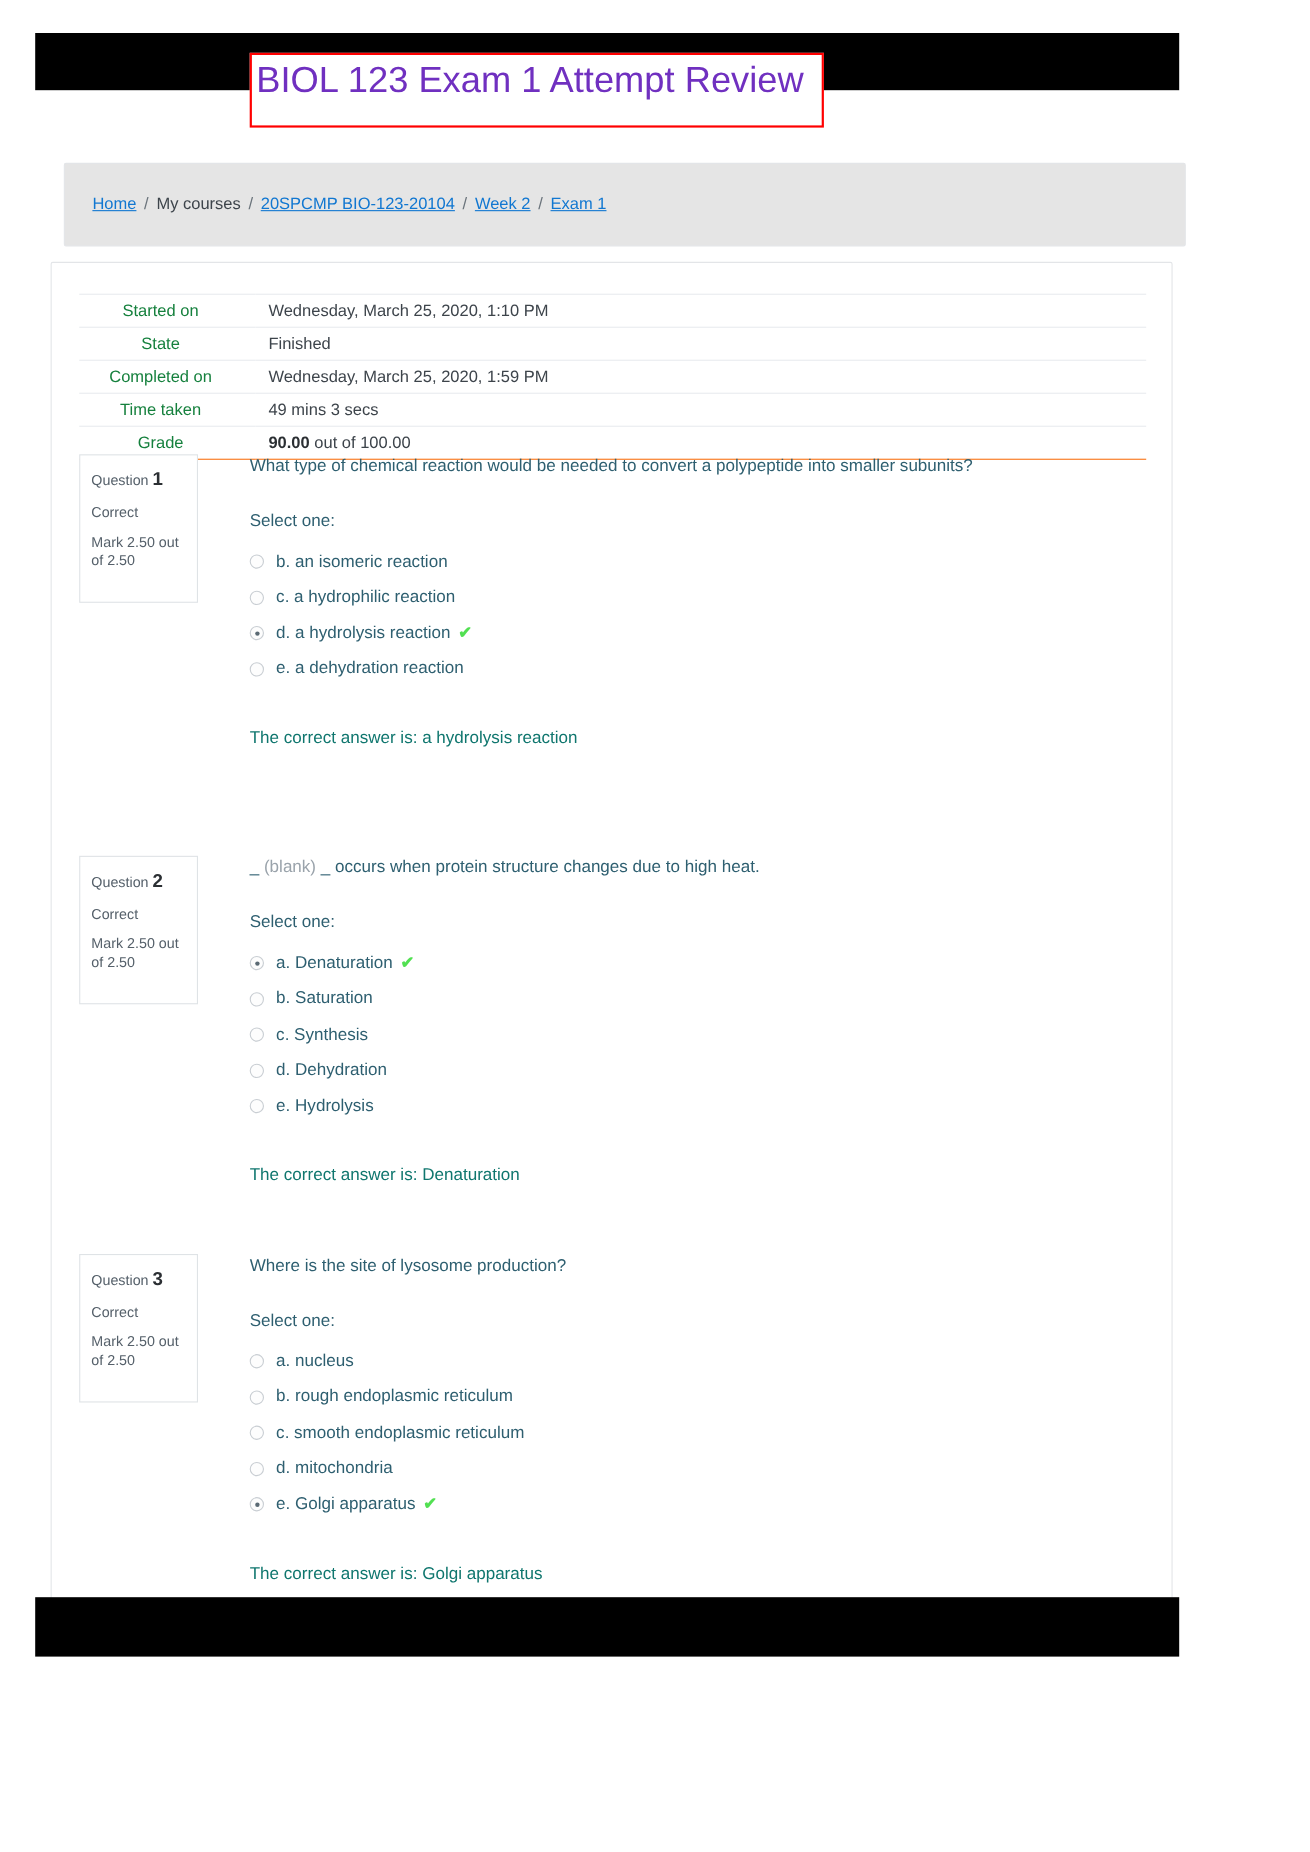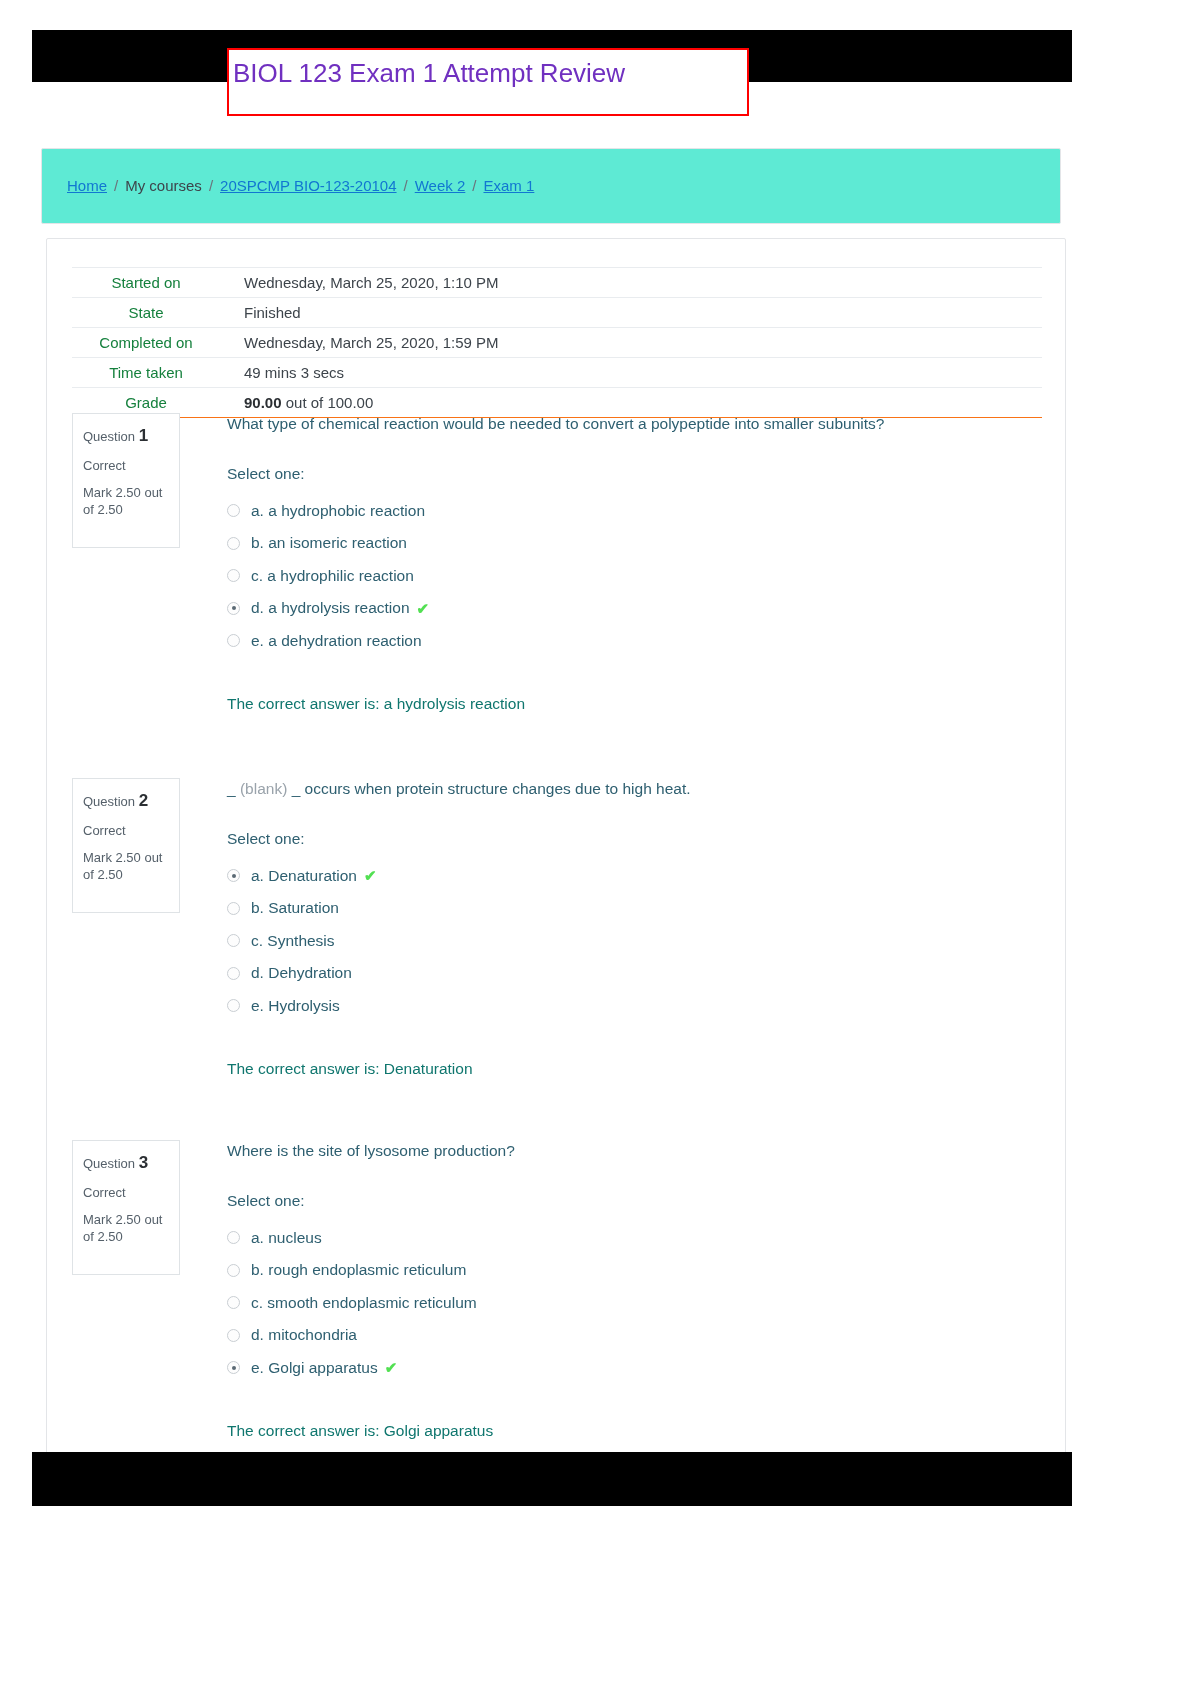--- a/index.html
+++ b/index.html
@@ -38,32 +38,32 @@
     width: 522px; height: 68px;
     background: #ffffff;
     border: 2px solid #ff0000;
     display: flex;
     align-items: flex-start;
     padding-left: 4px;
     padding-top: 1px;
   }
   .title-text {
     color: #7030c0;
-    font-size: 26px;
+    font-size: 33px;
     line-height: 44px;
     white-space: nowrap;
     font-weight: 400;
   }
 
   
   .breadcrumb-card {
     position: absolute;
-    left: 41px; top: 148px;
+    left: 58px; top: 148px;
     width: 1020px; height: 76px;
-    background: #5eead4;
+    background: #e5e5e5;
     border: 1px solid #e3e5e8;
     border-radius: 2px;
   }
   .breadcrumb {
     position: absolute;
     left: 25px; top: 28px;
     display: flex;
     align-items: center;
     font-size: 15px;
     color: #3d444b;
@@ -258,24 +258,20 @@
             <div class="qnum-line"><span>Question</span> <span class="qnum">1</span></div>
             <div class="qstate">Correct</div>
             <div class="qmark">Mark 2.50 out of 2.50</div>
           </div>
           <div class="qbody">
             <div class="qtext">What type of chemical reaction would be needed to convert a polypeptide into smaller subunits?</div>
             <div class="select-one">Select one:</div>
             <div class="answers">
               <div class="answer-row">
                 <span class="radio"></span>
-                <span class="answer-label">a. a hydrophobic reaction</span>
-              </div>
-              <div class="answer-row">
-                <span class="radio"></span>
                 <span class="answer-label">b. an isomeric reaction</span>
               </div>
               <div class="answer-row">
                 <span class="radio"></span>
                 <span class="answer-label">c. a hydrophilic reaction</span>
               </div>
               <div class="answer-row">
                 <span class="radio checked"></span>
                 <span class="answer-label">d. a hydrolysis reaction</span>
                 <span class="tick">✔</span>

